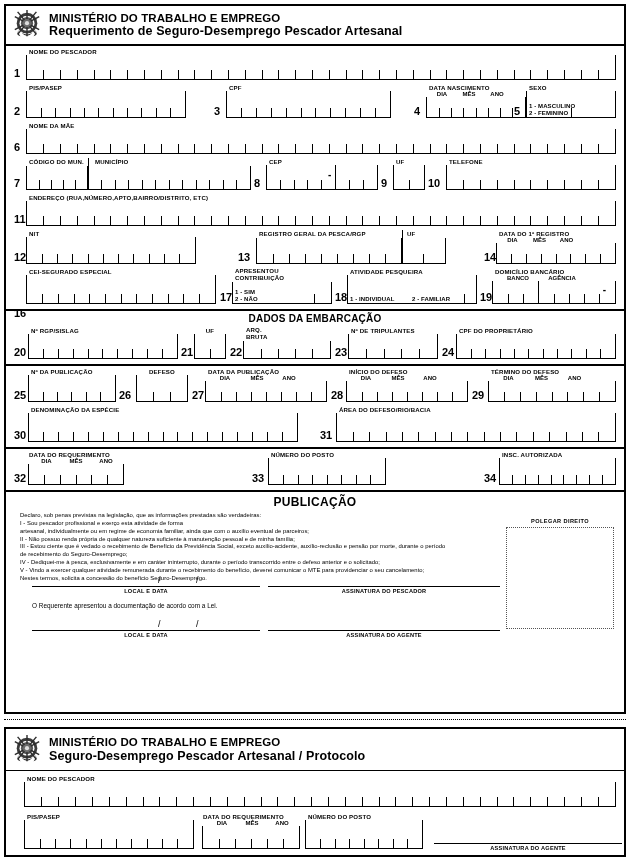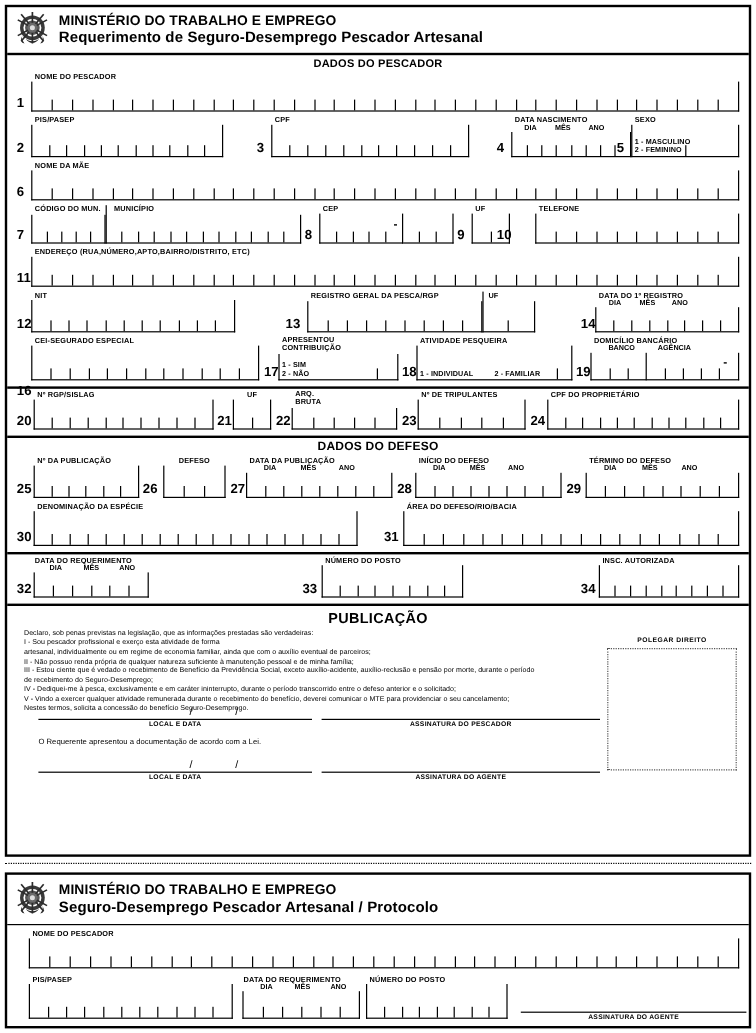--- a/index.html
+++ b/index.html
@@ -159,21 +159,20 @@
           <path d="M14 44 Q8 56 18 58 Q12 50 14 44Z"></path>
           <path d="M50 44 Q56 56 46 58 Q52 50 50 44Z"></path>
         </g>
       </svg>
       <div class="hdr-txt">
         <div class="hdr-l1">MINISTÉRIO DO TRABALHO E EMPREGO</div>
         <div class="hdr-l2">Requerimento de Seguro-Desemprego Pescador Artesanal</div>
       </div>
     </div>
 
-    <div class="band">DADOS DO PESCADOR</div>
 
     <div class="row" style="height:36px;">
       <div class="fnum" style="left:8px;top:22px;">1</div>
       <div class="fld" style="left:20px;right:8px;top:2px;height:32px;">
         <div class="cap">NOME DO PESCADOR</div>
         <div class="comb shallow" style="flex:1;">
           <i></i>
             <i></i>
             <i></i>
             <i></i>
@@ -382,21 +381,21 @@
 
       <div class="fnum" style="left:375px;top:22px;">9</div>
       <div class="fld" style="left:387px;width:32px;top:2px;height:32px;">
         <div class="cap">UF</div>
         <div class="comb shallow" style="flex:1;">
             <i></i>
             <i></i>
           </div>
       </div>
 
-      <div class="fnum" style="left:408px;top:22px;">10</div>
+      <div class="fnum" style="left:422px;top:22px;">10</div>
       <div class="fld" style="left:440px;right:8px;top:2px;height:32px;">
         <div class="cap">TELEFONE</div>
         <div class="comb shallow" style="flex:1;">
           <i></i>
             <i></i>
             <i></i>
             <i></i>
             <i></i>
             <i></i>
             <i></i>
@@ -583,20 +582,21 @@
               <i></i>
               <i></i>
               <i></i>
             </div>
           <div class="dash" style="right:10px;top:6px;">-</div>
         </div>
       </div>
     </div>
 
     <div class="sep" style="margin-top:3px;"></div>
+    <div class="band big">DADOS DA EMBARCAÇÃO</div>
 
     <div class="row" style="height:36px;">
       <div class="fnum" style="left:8px;top:22px;">20</div>
       <div class="fld" style="left:22px;width:150px;top:2px;height:32px;">
         <div class="cap">Nº RGP/SISLAG</div>
         <div class="comb shallow" style="flex:1;">
           <i></i>
             <i></i>
             <i></i>
             <i></i>
@@ -656,21 +656,20 @@
             <i></i>
             <i></i>
             <i></i>
             <i></i>
             <i></i>
         </div>
       </div>
     </div>
 
     <div class="sep" style="margin-top:3px;"></div>
-    <div class="band big">DADOS DO DEFESO</div>
 
     <div class="row" style="height:38px;">
       <div class="fnum" style="left:8px;top:24px;">25</div>
       <div class="fld" style="left:22px;width:88px;top:2px;height:34px;">
         <div class="cap">Nº DA PUBLICAÇÃO</div>
         <div class="comb shallow" style="flex:1;">
             <i></i>
             <i></i>
             <i></i>
             <i></i>

